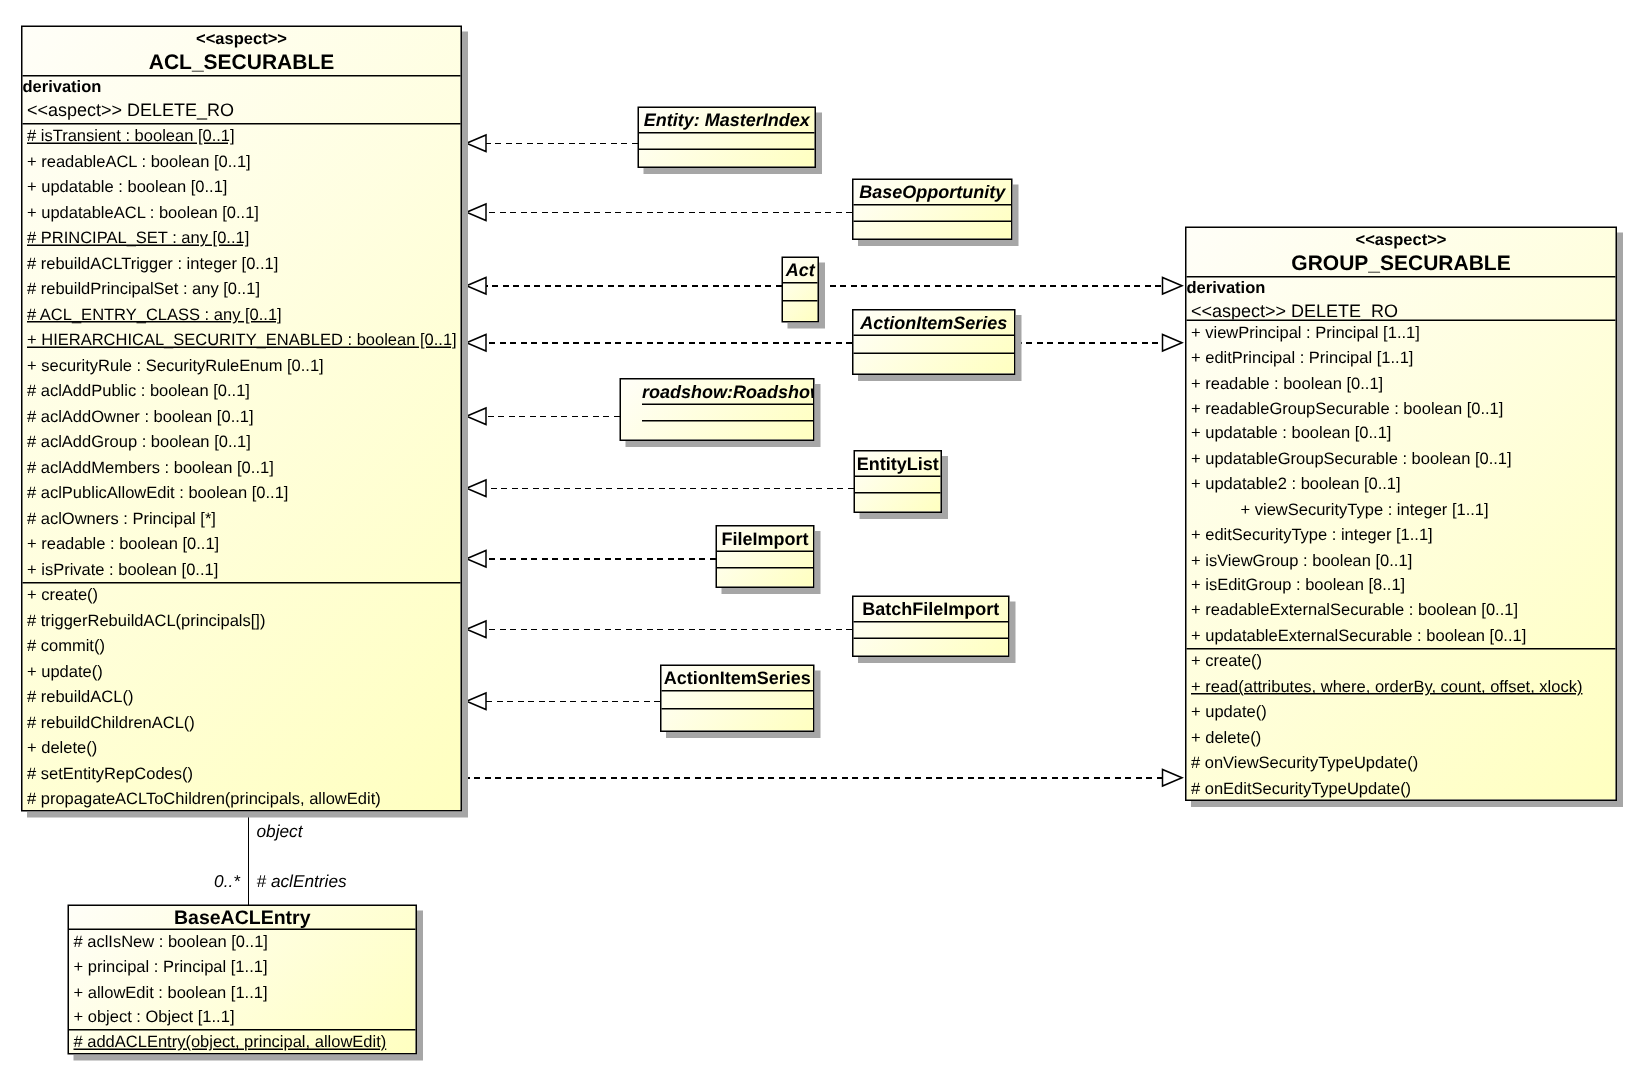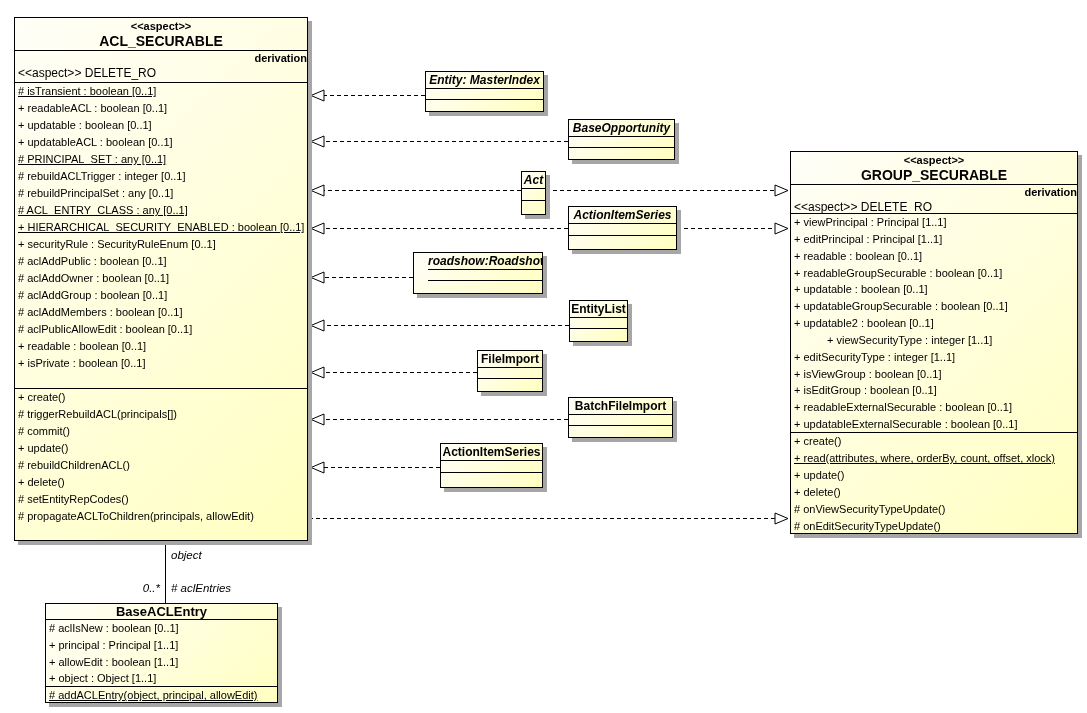--- a/index.html
+++ b/index.html
@@ -16,21 +16,21 @@
     background:linear-gradient(135deg,var(--fill1) 0%,var(--fill2) 100%);
     box-shadow:4px 4px 0 var(--shadow);
   }
   .comp{box-sizing:border-box;border-bottom:1px solid #000;overflow:hidden;}
   .comp:last-child{border-bottom:none;}
   .title-comp{text-align:center;}
   .stereo{font-size:11px;font-weight:bold;line-height:13px;padding-top:2px;white-space:nowrap;}
   .cname{font-size:14px;font-weight:bold;line-height:16px;white-space:nowrap;}
   .cname.small{font-size:12px;}
   .cname.italic{font-style:italic;}
-  .tag-center{text-align:right;font-size:11px;font-weight:bold;line-height:14px;}
+  .tag-center{text-align:left;font-size:11px;font-weight:bold;line-height:14px;}
   .tag-left{font-size:12px;line-height:16px;padding-left:3px;white-space:nowrap;}
   .row{font-size:11px;padding-left:3px;white-space:nowrap;}
   .row.u{text-decoration:underline;}
   .edge-label{position:absolute;font-size:11.5px;white-space:nowrap;font-style:italic;}
   .edge-label.right-align{transform:translateX(-100%);}
 </style>
 </head>
 <body style="--fill1: #fffef8; --fill2: #ffffc0; --shadow: #a6a6a6; background: rgb(255, 255, 255);">
 
 <div id="canvas">
@@ -106,28 +106,30 @@
           <div class="row" style="line-height: 17px;"># rebuildACLTrigger : integer [0..1]</div>
           <div class="row" style="line-height: 17px;"># rebuildPrincipalSet : any [0..1]</div>
           <div class="row u" style="line-height: 17px;"># ACL_ENTRY_CLASS : any [0..1]</div>
           <div class="row u" style="line-height: 17px;">+ HIERARCHICAL_SECURITY_ENABLED : boolean [0..1]</div>
           <div class="row" style="line-height: 17px;">+ securityRule : SecurityRuleEnum [0..1]</div>
           <div class="row" style="line-height: 17px;"># aclAddPublic : boolean [0..1]</div>
           <div class="row" style="line-height: 17px;"># aclAddOwner : boolean [0..1]</div>
           <div class="row" style="line-height: 17px;"># aclAddGroup : boolean [0..1]</div>
           <div class="row" style="line-height: 17px;"># aclAddMembers : boolean [0..1]</div>
           <div class="row" style="line-height: 17px;"># aclPublicAllowEdit : boolean [0..1]</div>
+          <div class="row" style="line-height: 17px;"># aclOwners : Principal [*]</div>
           <div class="row" style="line-height: 17px;">+ readable : boolean [0..1]</div>
           <div class="row" style="line-height: 17px;">+ isPrivate : boolean [0..1]</div>
         </div>
         <div class="comp" style="height: 153px;">
           <div class="row" style="line-height: 17px;">+ create()</div>
           <div class="row" style="line-height: 17px;"># triggerRebuildACL(principals[])</div>
           <div class="row" style="line-height: 17px;"># commit()</div>
           <div class="row" style="line-height: 17px;">+ update()</div>
+          <div class="row" style="line-height: 17px;"># rebuildACL()</div>
           <div class="row" style="line-height: 17px;"># rebuildChildrenACL()</div>
           <div class="row" style="line-height: 17px;">+ delete()</div>
           <div class="row" style="line-height: 17px;"># setEntityRepCodes()</div>
           <div class="row" style="line-height: 17px;"># propagateACLToChildren(principals, allowEdit)</div>
         </div>
       </div>
       <div class="uml-class" style="left: 790px; top: 151px; width: 288px; height: 383px;">
         <div class="comp title-comp" style="height: 33px;">
           <div class="stereo">&lt;&lt;aspect&gt;&gt;</div>
           <div class="cname" style="line-height: 16px;">GROUP_SECURABLE</div>
@@ -140,21 +142,21 @@
           <div class="row" style="line-height: 16.8462px;">+ viewPrincipal : Principal [1..1]</div>
           <div class="row" style="line-height: 16.8462px;">+ editPrincipal : Principal [1..1]</div>
           <div class="row" style="line-height: 16.8462px;">+ readable : boolean [0..1]</div>
           <div class="row" style="line-height: 16.8462px;">+ readableGroupSecurable : boolean [0..1]</div>
           <div class="row" style="line-height: 16.8462px;">+ updatable : boolean [0..1]</div>
           <div class="row" style="line-height: 16.8462px;">+ updatableGroupSecurable : boolean [0..1]</div>
           <div class="row" style="line-height: 16.8462px;">+ updatable2 : boolean [0..1]</div>
           <div class="row" style="line-height: 16.8462px; padding-left: 36px;">+ viewSecurityType : integer [1..1]</div>
           <div class="row" style="line-height: 16.8462px;">+ editSecurityType : integer [1..1]</div>
           <div class="row" style="line-height: 16.8462px;">+ isViewGroup : boolean [0..1]</div>
-          <div class="row" style="line-height: 16.8462px;">+ isEditGroup : boolean [0..1]</div>
+          <div class="row" style="line-height: 16.8462px;">+ isEditGroup : boolean [8..1]</div>
           <div class="row" style="line-height: 16.8462px;">+ readableExternalSecurable : boolean [0..1]</div>
           <div class="row" style="line-height: 16.8462px;">+ updatableExternalSecurable : boolean [0..1]</div>
         </div>
         <div class="comp" style="height: 102px;">
           <div class="row" style="line-height: 17px;">+ create()</div>
           <div class="row u" style="line-height: 17px;">+ read(attributes, where, orderBy, count, offset, xlock)</div>
           <div class="row" style="line-height: 17px;">+ update()</div>
           <div class="row" style="line-height: 17px;">+ delete()</div>
           <div class="row" style="line-height: 17px;"># onViewSecurityTypeUpdate()</div>
           <div class="row" style="line-height: 17px;"># onEditSecurityTypeUpdate()</div>

